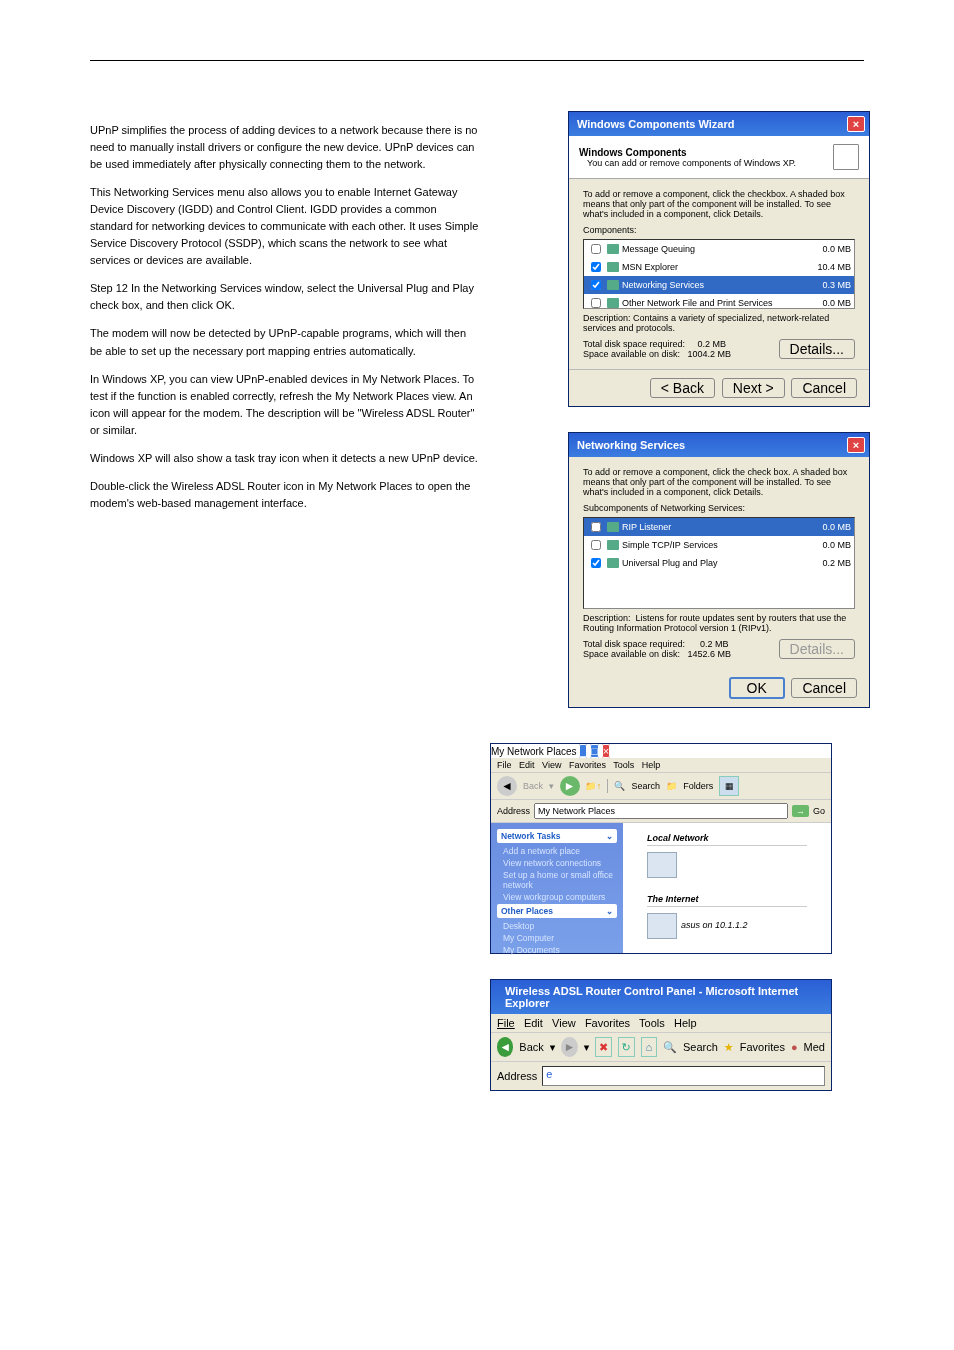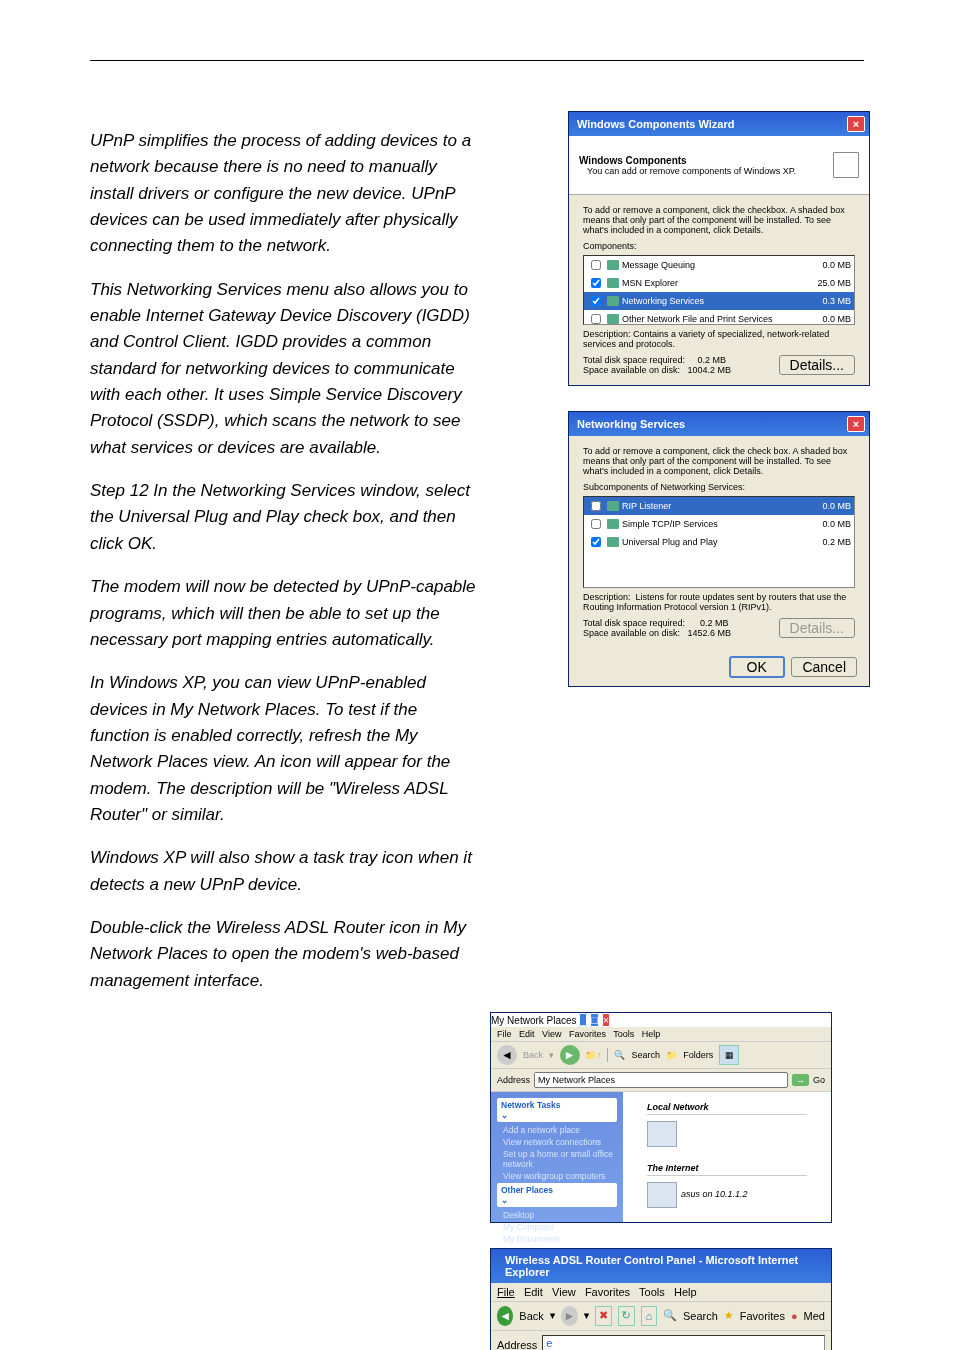--- a/index.html
+++ b/index.html
@@ -12,26 +12,25 @@
   .page {
     padding: 40px 90px 60px 90px;
     min-height: 1350px;
   }
   hr.topline {
     border: none;
     border-top: 1px solid #000;
     margin: 20px 0 50px 0;
   }
   .doc-text {
-    font-size: 17px;
+    font-size: 11px;
     line-height: 1.55;
     color: #000;
     margin-bottom: 8px;
     max-width: 390px;
-    font-style: italic;
   }
   .right-figs {
     float: right;
     width: 296px;
     margin-left: 20px;
   }
   
   .dialog {
     width: 300px;
     font-size: 10px;
@@ -54,21 +53,21 @@
     color: #fff;
     width: 16px; height: 14px;
     font-size: 11px;
     text-align: center;
     line-height: 14px;
     border: 1px solid #fff;
     border-radius: 2px;
   }
   .dialog .header {
     background: #fff;
-    padding: 16px 10px;
+    padding: 8px 10px;
     border-bottom: 1px solid #aaa;
     display: flex;
     justify-content: space-between;
     align-items: center;
   }
   .dialog .header .htitle { font-weight: bold; }
   .dialog .header .hsub { font-size: 9px; margin-left: 8px; }
   .dialog .body {
     padding: 10px 14px;
     font-size: 9px;
@@ -137,21 +136,21 @@
   .explorer .content {
     display:flex; height:130px; background:#fff;
   }
   .sidepane {
     width:120px;
     background: linear-gradient(#6a8de0, #7aa0ea);
     color:#fff;
     padding:6px;
     font-size:8.5px;
   }
-  .sidepane .pane-h { background:#fff; color:#215dc6; font-weight:bold; padding:2px 4px; border-radius:2px; margin-bottom:3px; display:flex; justify-content:space-between;flex-direction:column;}
+  .sidepane .pane-h { background:#fff; color:#215dc6; font-weight:bold; padding:2px 4px; border-radius:2px; margin-bottom:3px; display:flex; justify-content:space-between;}
   .sidepane .link { color:#d6e4ff; margin:2px 0 2px 6px; }
   .mainpane { flex:1; padding:6px 24px; color:#000; font-size:9px;font-style:italic; }
   .mainpane .grouph { font-weight:bold; border-bottom:1px solid #ccc; margin:4px 0 6px 0; padding-bottom:2px;}
   .thumb { width:28px; height:24px; background:#dbe5f1; border:1px solid #9ab; display:inline-block; margin-right:4px; vertical-align:middle;}
   
   .iebar {
     width: 340px;
     border: 1px solid #0a246a;
   }
   .iebar .titlebar {
@@ -209,21 +208,21 @@
                 <span>Message Queuing</span>
               </span>
               <span>0.0 MB</span>
             </div>
           <div class="listrow">
               <span class="lname">
                 <input type="checkbox" class="chk" checked="" style="">
                 <span class="icon-sq"></span>
                 <span>MSN Explorer</span>
               </span>
-              <span>25.0 MB</span>
+              <span>10.4 MB</span>
             </div>
           <div class="listrow sel">
               <span class="lname">
                 <input type="checkbox" class="chk" checked="" style="">
                 <span class="icon-sq"></span>
                 <span>Networking Services</span>
               </span>
               <span>0.3 MB</span>
             </div>
           <div class="listrow">
@@ -237,20 +236,25 @@
 
         </div>
         <div style="margin-top:4px;"><span>Description:</span> <span>Contains a variety of specialized, network-related services and protocols.</span></div>
         <div style="display:flex; justify-content:space-between; align-items:flex-end; margin-top:6px;">
           <div>
             <div><span>Total disk space required:</span> &nbsp;&nbsp;&nbsp; <span>0.2 MB</span></div>
             <div><span>Space available on disk:</span> &nbsp; <span>1004.2 MB</span></div>
           </div>
           <button class="wbtn">Details...</button>
         </div>
+      </div>
+      <div class="btnrow" style="border-top:1px solid #bbb;">
+        <button class="wbtn">&lt; Back</button>
+        <button class="wbtn">Next &gt;</button>
+        <button class="wbtn">Cancel</button>
       </div>
     </div>
 
     <div class="dialog">
       <div class="titlebar">
         <span>Networking Services</span>
         <span class="closex">×</span>
       </div>
       <div class="body">
         <div>To add or remove a component, click the check box. A shaded box means that only part of the component will be installed. To see what's included in a component, click Details.</div>

